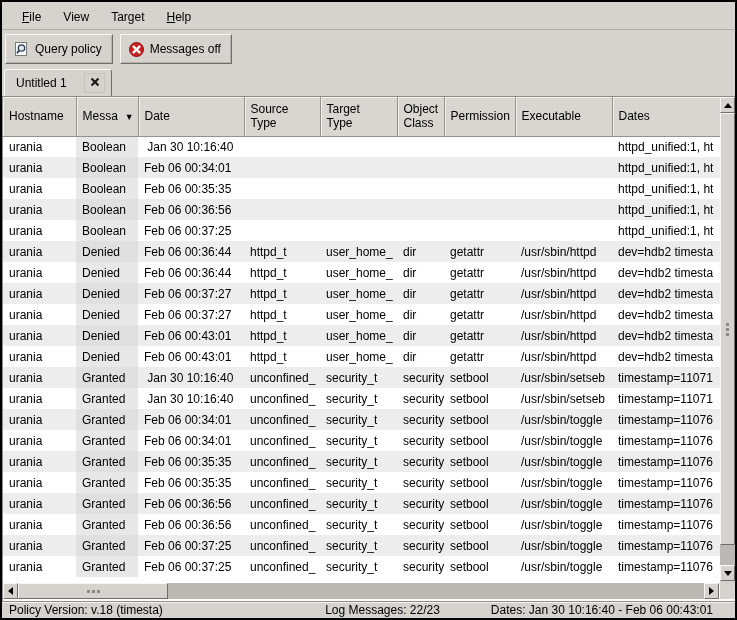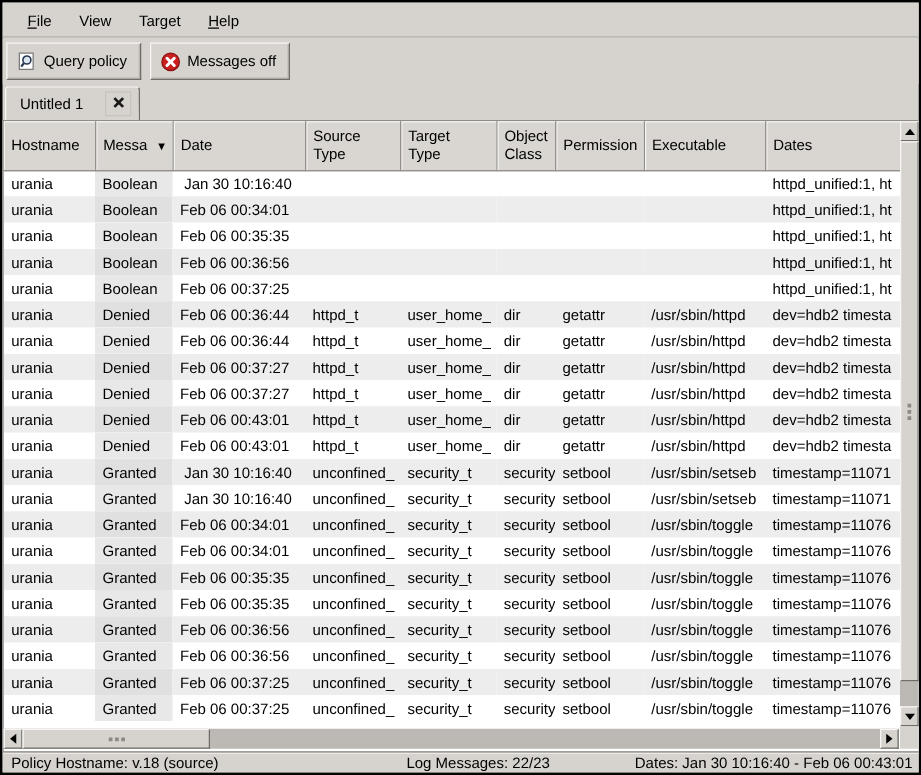--- a/index.html
+++ b/index.html
@@ -60,21 +60,21 @@
   .grip-v { width:3px; height:3px; background:#8c8a85; box-shadow:0 -5px 0 #8c8a85, 0 5px 0 #8c8a85; }
   .grip-h { width:3px; height:3px; background:#8c8a85; box-shadow:-5px 0 0 #8c8a85, 5px 0 0 #8c8a85; }
   .corner { position:absolute; right:0; top:484px; width:15px; height:18px; background:#d6d3ce; }
 
   
   .statusbar { position:absolute; left:0; top:599px; width:733px; height:17px; background:#d6d3ce;
                border-top:1px solid #8f8d88; box-shadow: inset 0 1px 0 #f3f2ef;
                display:flex; align-items:center; }
   .sb-left { margin-left:7px; }
   .sb-center { position:absolute; left:0; right:0; text-align:center;padding-left:28px; }
-  .sb-right { margin-left:auto; margin-right:5px; position:relative; }
+  .sb-right { margin-left:auto; margin-right:22px; position:relative; }
 </style>
 </head>
 <body>
 
 <div class="window">
 
   <div class="menubar">
     <span class="menu-item"><u>F</u><span>ile</span></span>
     <span class="menu-item">View</span>
     <span class="menu-item">Target</span>
@@ -404,17 +404,17 @@
       <div class="sb-btn" style="left:701px;">
           <span class="arr arr-right"></span>
         </div>
     </div>
 
     <div class="corner"></div>
   </div>
 
   <div class="statusbar">
     <span class="sb-center">Log Messages: 22/23</span>
-    <span class="sb-left">Policy Hostname: v.18 (source)</span>
+    <span class="sb-left">Policy Version: v.18 (timesta)</span>
     <span class="sb-right">Dates: Jan 30 10:16:40 - Feb 06 00:43:01</span>
   </div>
 
 </div>
 
 </body></html>

